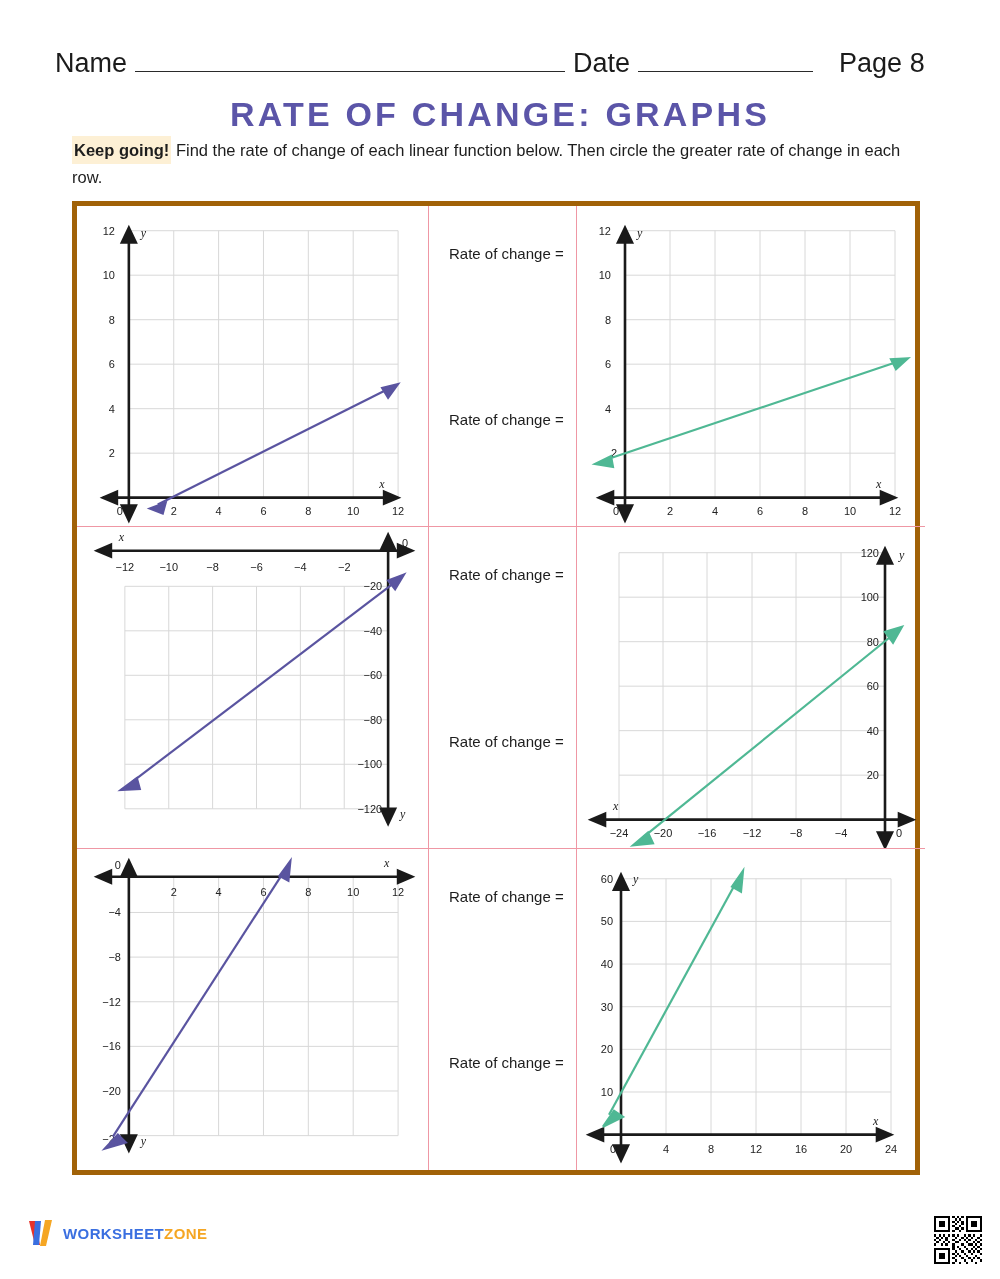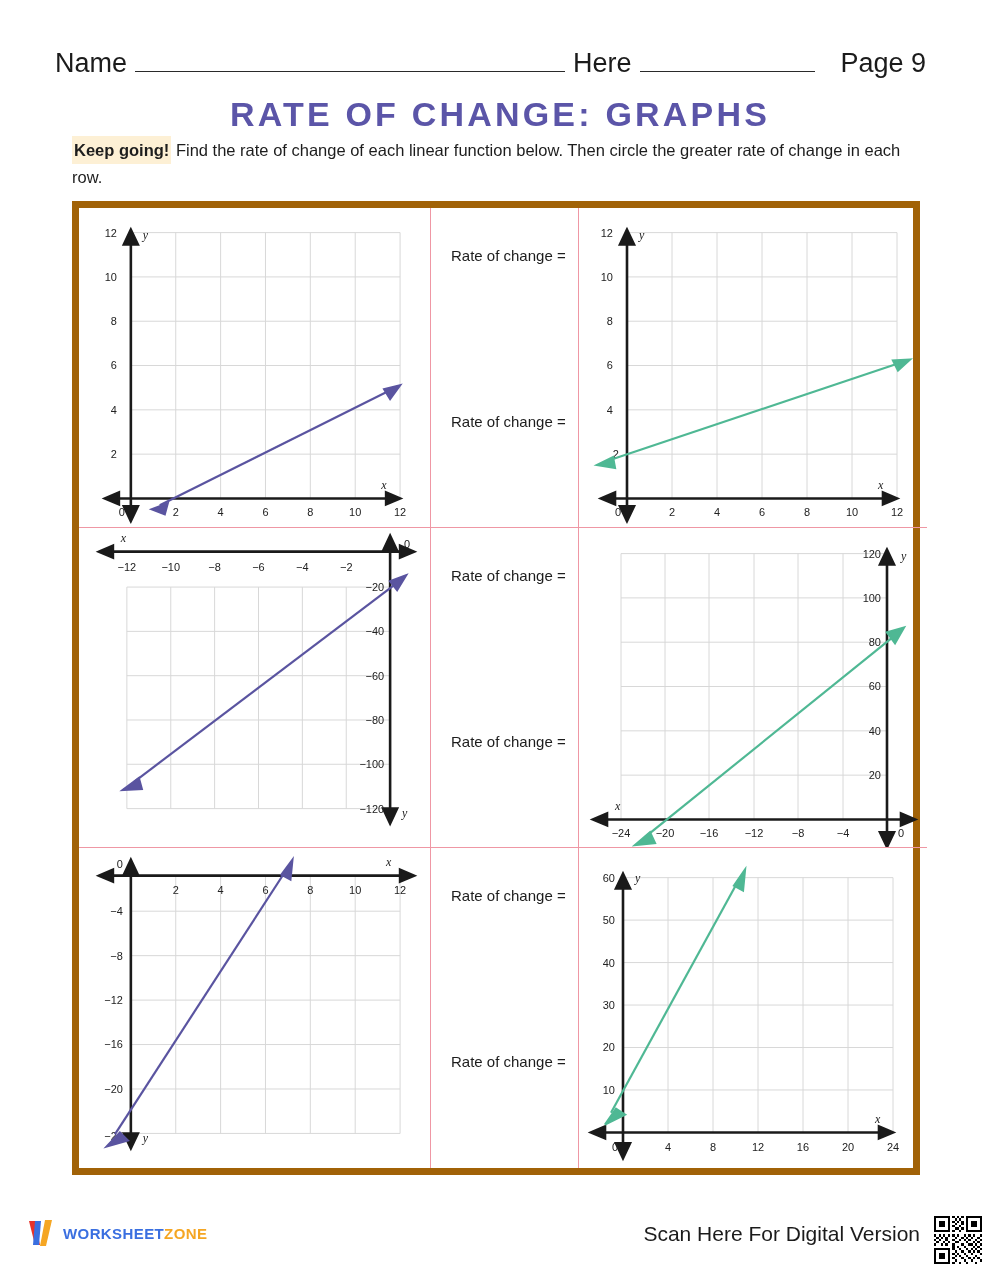--- a/index.html
+++ b/index.html
@@ -40,21 +40,21 @@
     font-size:16.5px;line-height:1.62;color:#1d1d1d;
   }
   .hl{
     background:#fdf0d5;font-weight:bold;padding:5px 2px;margin-top:40px;
   }
 
   
   .sheet-table{
     position:absolute;left:72px;top:201px;
     width:848px;height:974px;
-    border:7px solid #a16207;
+    border:5px solid #a16207;
     box-sizing:border-box;
     display:grid;
     grid-template-columns:352px 148px 348px;
     grid-template-rows:1fr 1fr 1fr;
   }
   .cell{
     border-right:1.6px solid #ef97a4;
     border-bottom:1.6px solid #ef97a4;
     box-sizing:border-box;
     position:relative;
@@ -112,23 +112,23 @@
     position:absolute;right:18px;top:8px;
     width:48px;height:48px;
   }
 </style>
 </head>
 <body>
 
 <div class="name-row">
   <span class="name-label">Name</span>
   <span class="rule name-rule"></span>
-  <span class="name-label">Here</span>
+  <span class="name-label">Date</span>
   <span class="rule date-rule"></span>
-  <span class="page-label">Page 9</span>
+  <span class="page-label">Page 8</span>
 </div>
 
 <div class="worksheet-title">RATE OF CHANGE: GRAPHS</div>
 
 <div class="instructions">
   <span class="hl">Keep going!</span><span> Find the rate of change of each linear function below. Then circle the greater rate of change in each row.</span>
 </div>
 
 <div class="sheet-table">
 
@@ -519,21 +519,20 @@
 
 <div class="footer">
   <div class="brand">
     <svg width="26" height="30" viewBox="0 0 26 30">
       <path d="M1 3 L7 3 L12 27 L7 27 Z" fill="#e8332a"></path>
       <path d="M7 3 L13 3 L11 27 L5 27 Z" fill="#3a6fe0"></path>
       <path d="M17 2 L24 2 L18 28 L12 28 Z" fill="#f5a623"></path>
     </svg>
     <span class="brand-text"><span class="brand-w">WORKSHEET</span><span class="brand-z">ZONE</span></span>
   </div>
-  <div class="scan-text">Scan Here For Digital Version</div>
   <svg class="qr" viewBox="0 0 21 21" shape-rendering="crispEdges">
     <rect width="21" height="21" fill="#fff"></rect>
     <g fill="#000">
       <rect x="0" y="0" width="7" height="1"></rect>
         <rect x="0" y="6" width="7" height="1"></rect>
       <rect x="0" y="0" width="1" height="7"></rect>
         <rect x="6" y="0" width="1" height="7"></rect>
       <rect x="2" y="2" width="3" height="3"></rect>
       <rect x="14" y="0" width="7" height="1"></rect>
         <rect x="14" y="6" width="7" height="1"></rect>

